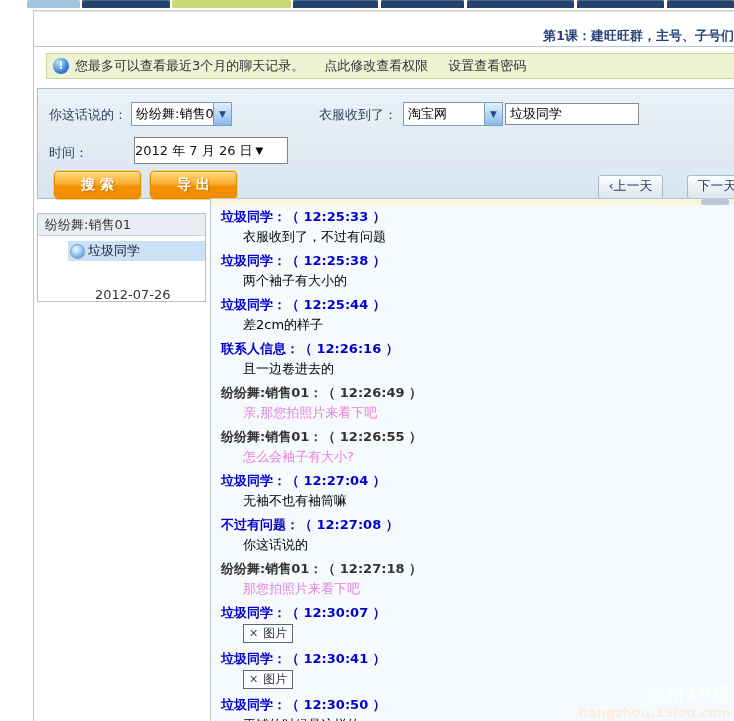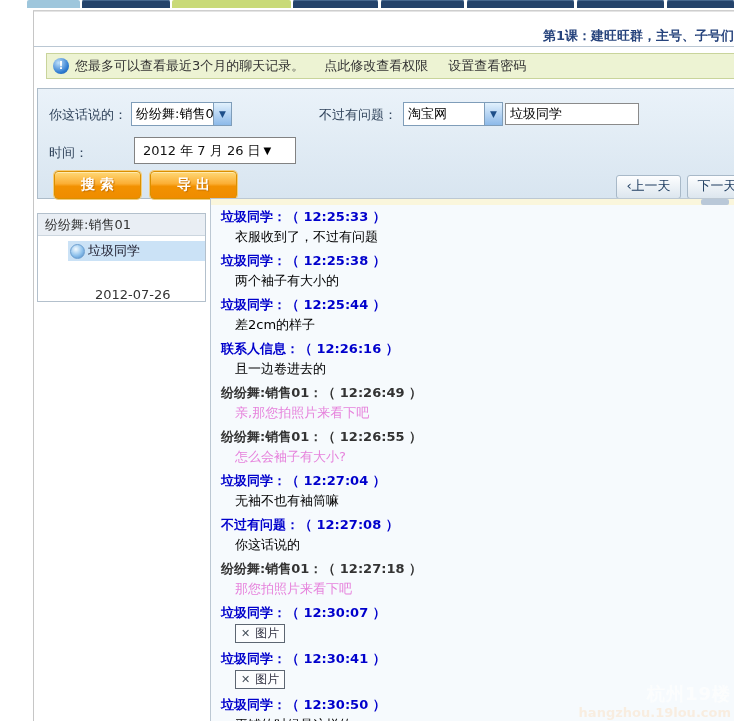--- a/index.html
+++ b/index.html
@@ -42,33 +42,33 @@
   .selectbox{position:absolute;height:22px;background:#fff;border:1px solid #7f9db9;display:flex;align-items:stretch}
   .sb-account{left:93px;top:13px;width:99px}
   .sb-contact{left:365px;top:13px;width:98px}
   .selectbox .val{flex:1;padding-left:4px;line-height:22px;white-space:nowrap;overflow:hidden;color:#000}
   .selectbox .arrow-btn{width:17px;border-left:1px solid #7f9db9;
     background:linear-gradient(#e2f1fd,#8cb9e9);color:#1d4e89;font-size:9px;
     display:flex;align-items:center;justify-content:center;cursor:pointer}
   .contact-input{position:absolute;left:467px;top:14px;width:124px;height:18px;
     border:1px solid #8a8a8a;font-family:inherit;font-size:13px;padding:1px 4px;color:#000}
   .datebox{position:absolute;left:96px;top:48px;width:152px;height:25px;background:#fff;
-    border:1px solid #828282;display:flex;align-items:center;padding-left:8px;color:#111;cursor:pointer}
+    border:1px solid #828282;display:flex;align-items:center;color:#111;cursor:pointer}
   .datebox .arr{margin-left:3px;font-size:10px;color:#000}
   .btn-orange{position:absolute;top:82px;width:85px;height:26px;border-radius:4px;
     border:1px solid #db9000;box-shadow:0 0 0 1px #f4cd7d,inset 0 1px 0 #ffe9ae;
     background:linear-gradient(#ffd977,#fbae33 45%,#f29100 55%,#ef8c00);
     color:#fff;font-weight:bold;font-size:14px;text-align:center;line-height:25px;cursor:pointer;
     text-shadow:1px 1px 1px #c67100}
   .btn-search{left:16px}
   .btn-export{left:112px}
   .btn-day{position:absolute;top:86px;width:63px;height:22px;border:1px solid #a8b9c8;border-radius:3px;
     background:linear-gradient(#fdfeff,#dce6ee);color:#1c3a5e;text-align:center;line-height:20px;
     font-size:13px;cursor:pointer}
-  .btn-prev{left:578px}
+  .btn-prev{left:560px}
   .btn-next{left:649px}
 
   
   .sidebar{position:absolute;left:37px;top:213px;width:167px;height:87px;background:#fff;border:1px solid #b3c0cc}
   .sidebar-header{height:21px;line-height:21px;padding-left:7px;background:#e9eef4;
     border-bottom:1px solid #ccd6df;color:#333;white-space:nowrap;overflow:hidden}
   .contact-row{margin:5px 0 0 30px;height:20px;background:#cbe2f6;display:flex;align-items:center;gap:3px;padding-left:2px;cursor:pointer}
   .avatar{width:15px;height:15px;border-radius:50%;flex:0 0 auto;
     background:radial-gradient(circle at 38% 32%,#f2faff,#8ec1ec 55%,#4a86c4);border:1px solid #6c9fd0;box-sizing:border-box}
   .contact-name{color:#223;white-space:nowrap}
@@ -77,21 +77,21 @@
   
   .chat{position:absolute;left:210px;top:198px;width:524px;bottom:0;background:#f6fafd;
     border-left:1px solid #bcc8d3;border-top:1px solid #bcc8d3;overflow:hidden}
   .chat-topstrip{height:6px;background:#faf6dc;position:relative}
   .chat-topstrip .sb{position:absolute;right:6px;top:0;width:28px;height:6px;background:#b9c8d8;border-radius:2px;cursor:pointer}
   .messages{padding-top:3px}
   .msg{margin:0 0 7px 10px}
   .msg-header{font-weight:bold;line-height:17px;margin-bottom:3px;white-space:nowrap}
   .msg-header.buyer{color:#0000cc}
   .msg-header.seller{color:#333}
-  .msg-body{margin-left:14px;line-height:17px;white-space:nowrap}
+  .msg-body{margin-left:22px;line-height:17px;white-space:nowrap}
   .msg-body.buyer{color:#000}
   .msg-body.seller{color:#e682dc}
   .img-ph{display:inline-flex;align-items:center;gap:5px;border:1px solid #5d6672;background:#fcfdfe;
     padding:0 5px;height:17px;font-size:12px;color:#334;cursor:pointer}
   .img-ph .x{font-size:11px;font-weight:bold;color:#454f5a}
 
   
   .watermark{position:absolute;right:3px;bottom:1px;text-align:right;pointer-events:none;opacity:.88}
   .wm1{font-size:18px;font-weight:bold;line-height:25px;letter-spacing:1px;color:#fdfefe}
   .wm2{font-size:13px;font-weight:bold;line-height:14px;color:#f9ecdd}
@@ -119,21 +119,21 @@
   <span class="notice-link">点此修改查看权限</span>
   <span class="notice-link">设置查看密码</span>
 </div>
 
 <div class="filter-panel">
   <span class="lbl lbl-account">你这话说的：</span>
   <div class="selectbox sb-account">
     <span class="val">纷纷舞:销售01</span>
     <span class="arrow-btn">▼</span>
   </div>
-  <span class="lbl lbl-contact">不过有问题：</span>
+  <span class="lbl lbl-contact">衣服收到了：</span>
   <div class="selectbox sb-contact">
     <span class="val">淘宝网</span>
     <span class="arrow-btn">▼</span>
   </div>
   <input class="contact-input" value="垃圾同学" style="">
   <span class="lbl lbl-time">时间：</span>
   <div class="datebox">
     <span>2012  年 7 月 26 日</span>
     <span class="arr">▼</span>
   </div>

